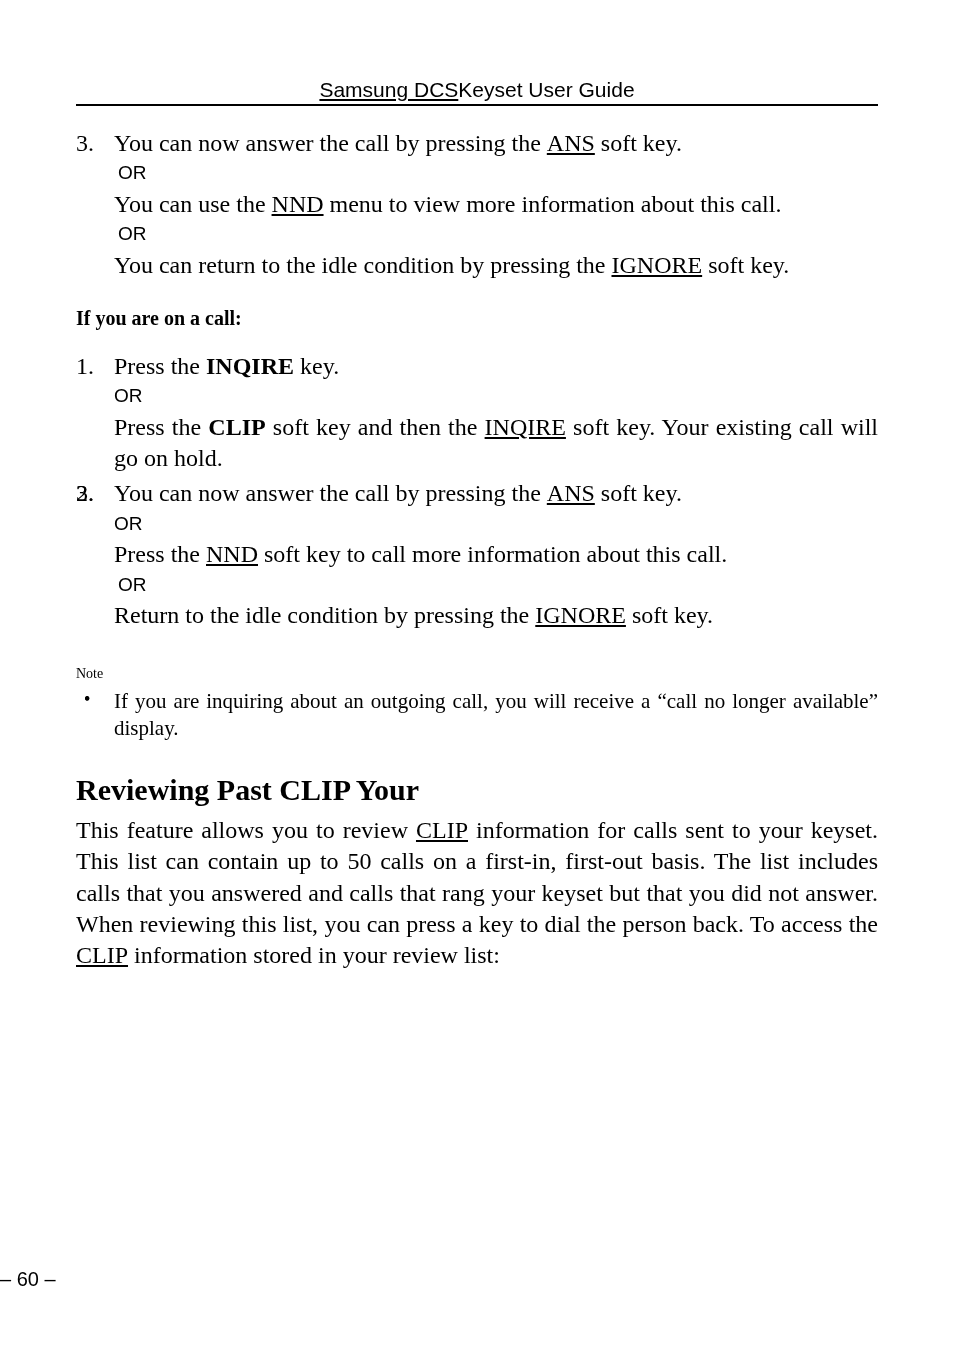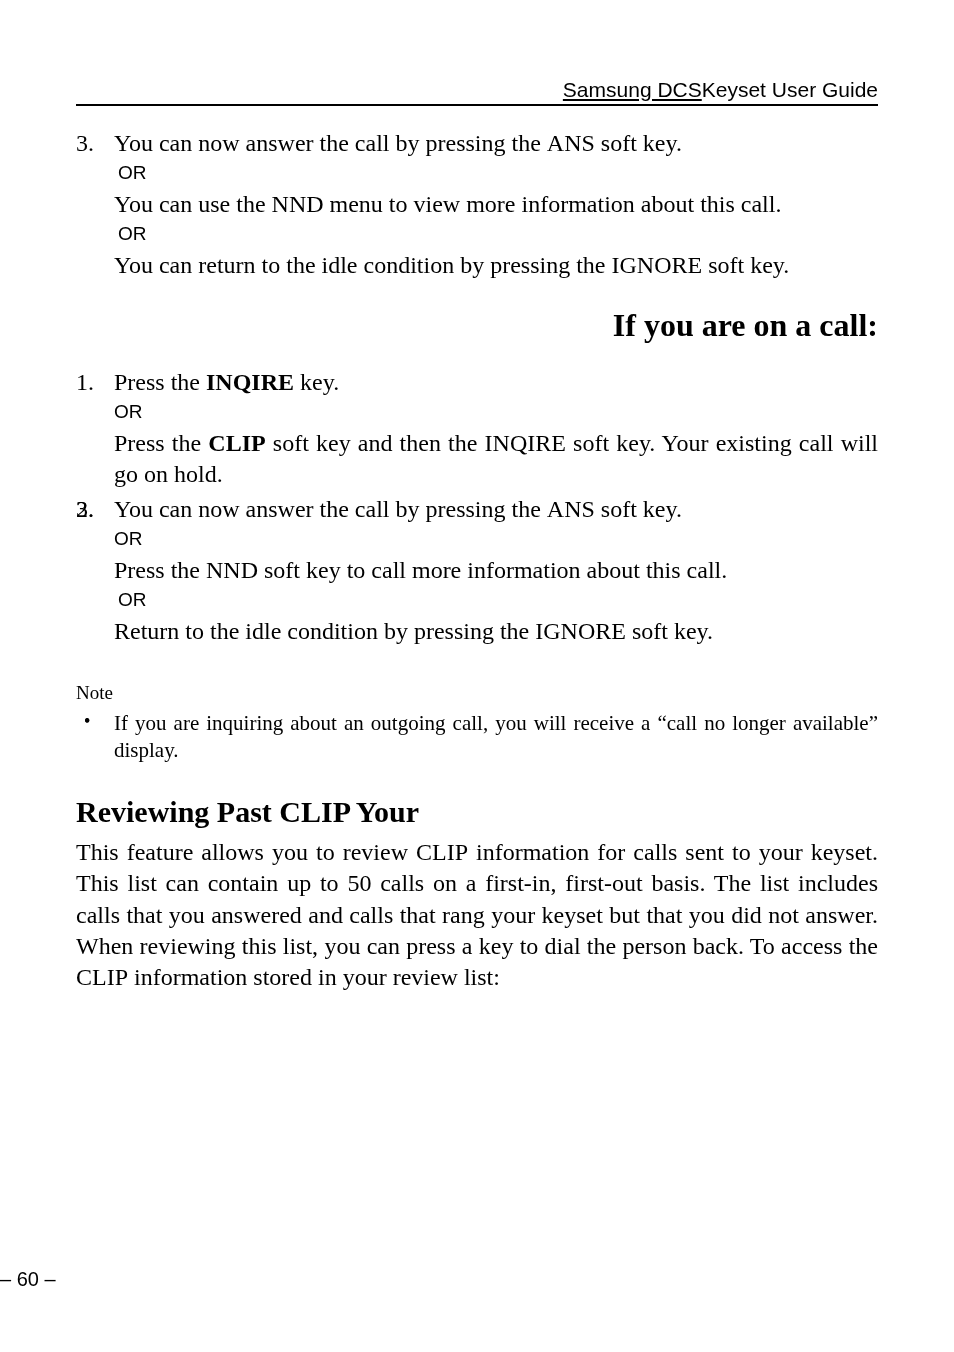--- a/index.html
+++ b/index.html
@@ -11,21 +11,21 @@
       padding: 76px 76px 48px;
       font-family: "Times New Roman", Times, serif;
       color: #000;
       font-size: 24px;
       line-height: 1.3;
       position: relative;
     }
 
     .header-row {
       display: flex;
-      justify-content: flex-end;
+      justify-content: center;
       font-family: Arial, Helvetica, sans-serif;
       font-size: 21px;
       border-bottom: 2px solid #000;
       padding-bottom: 1px;
       margin-bottom: 22px;
     }
     .header-left { text-decoration: underline; }
 
     ol.num {
       list-style: none;
@@ -38,39 +38,39 @@
       margin-bottom: 4px;
       text-align: justify;
     }
     ol.num > li .marker {
       position: absolute;
       left: 0;
       top: 0;
     }
     .smallcaps {
       font-variant: small-caps;
+      text-decoration: underline;
     }
     .or {
       font-family: Arial, Helvetica, sans-serif;
       font-size: 19px;
       margin: 2px 0 3px 4px;
     }
     .or.plain { margin-left: 0; }
     .bold { font-weight: bold; }
 
     h3.section-sub {
       font-family: "Times New Roman", Times, serif;
       font-weight: bold;
-      font-size: 32px;
+      font-size: 20px;
       margin: 18px 0 20px 0;
-      text-align: right;
     }
 
     .note-label {
-      font-size: 19px;
+      font-size: 14px;
       margin-top: 34px;
       margin-bottom: 4px;
     }
     ul.bullets {
       list-style: none;
       padding: 0;
       margin: 0 0 28px 0;
     }
     ul.bullets > li {
       position: relative;

